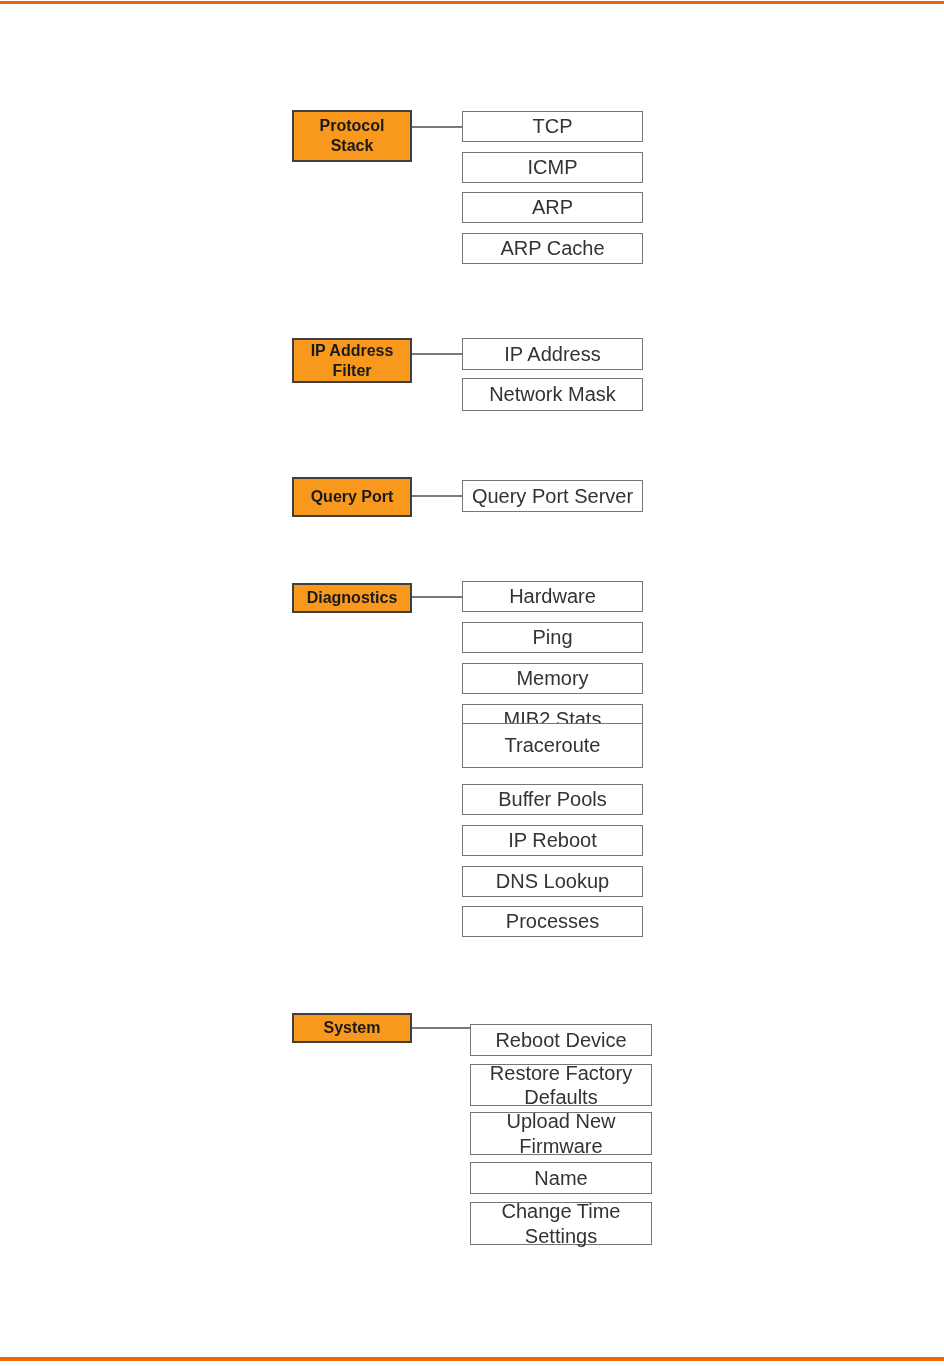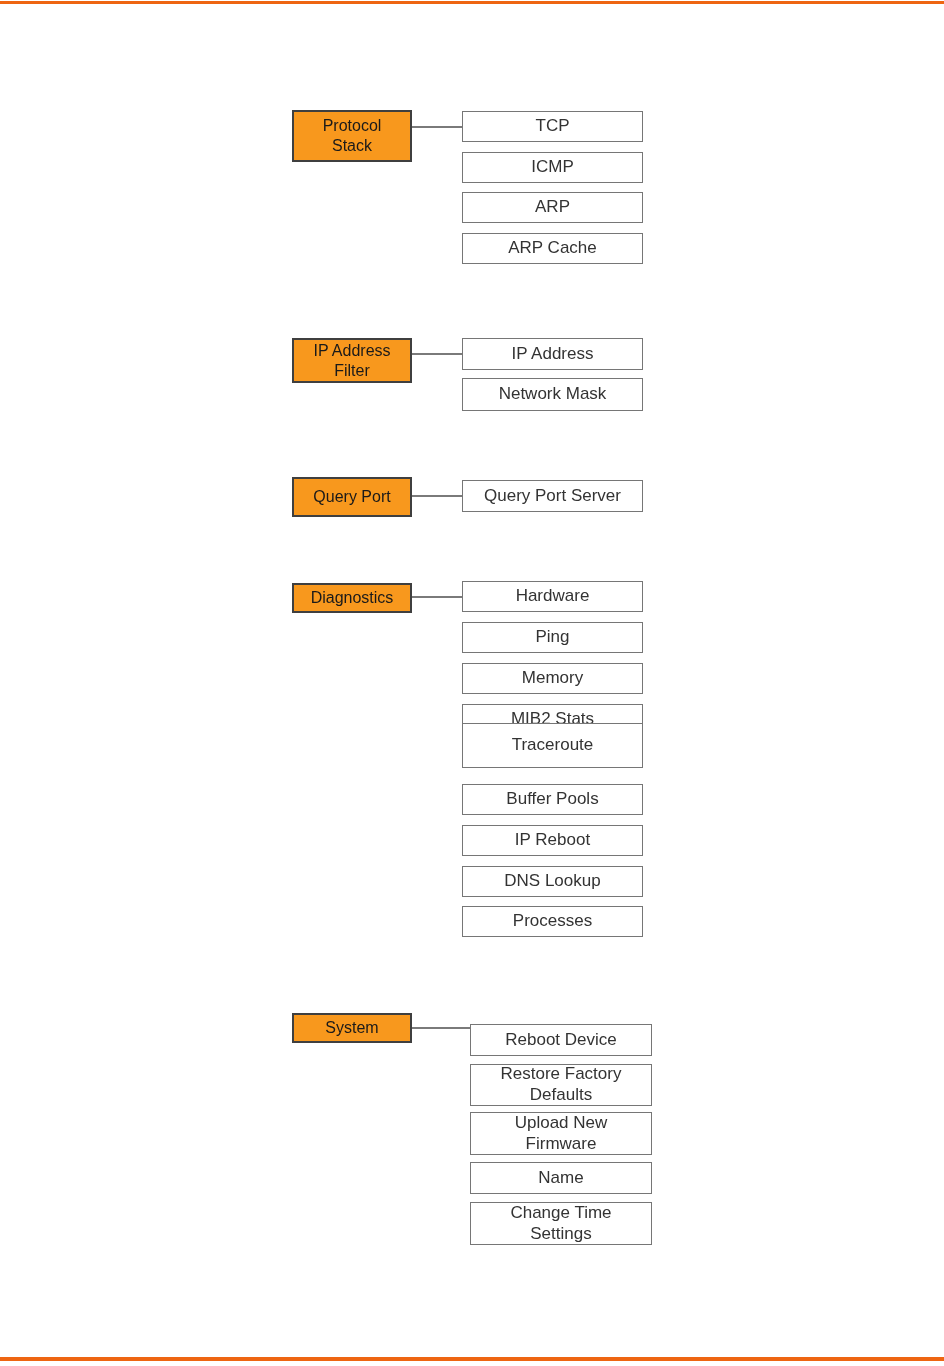--- a/index.html
+++ b/index.html
@@ -28,38 +28,38 @@
     position: absolute;
     left: 292px;
     width: 120px;
     box-sizing: border-box;
     background: var(--box-orange, #F8981D);
     border: 2px solid var(--box-border-dark, #3F3F3F);
     display: flex;
     align-items: center;
     justify-content: center;
     text-align: center;
-    font-weight: normal;
+    font-weight: bold;
     font-size: 16px;
     line-height: 1.22;
     color: var(--text-dark, #1A1A1A);
     white-space: pre-line;
   }
   .child-box {
     position: absolute;
     left: 462px;
     width: 181px;
     box-sizing: border-box;
     background: #ffffff;
     border: 1.5px solid var(--child-border-gray, #767676);
     display: flex;
     align-items: center;
     justify-content: center;
     text-align: center;
-    font-size: 17px;
+    font-size: 20px;
     line-height: 1.22;
     color: var(--child-text, #333333);
     white-space: pre-line;
   }
   .child-box.sys { left: 470px; width: 182px; margin-top: 12px; }
   .connector {
     position: absolute;
     height: 2px;
     background: var(--connector-gray, #7A7A7A);
   }

